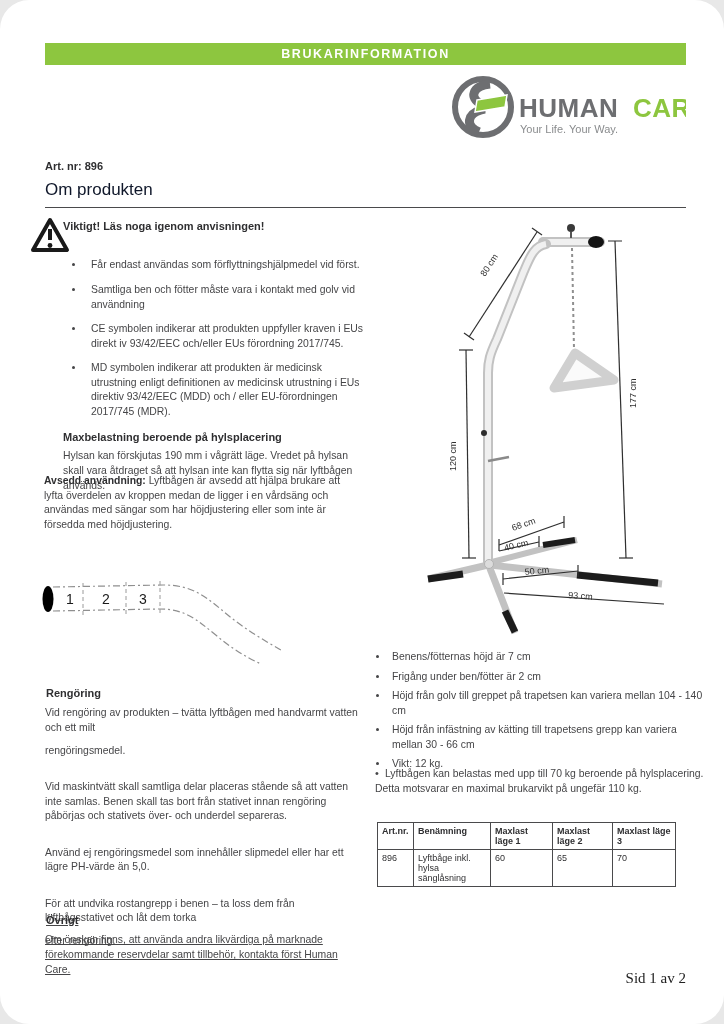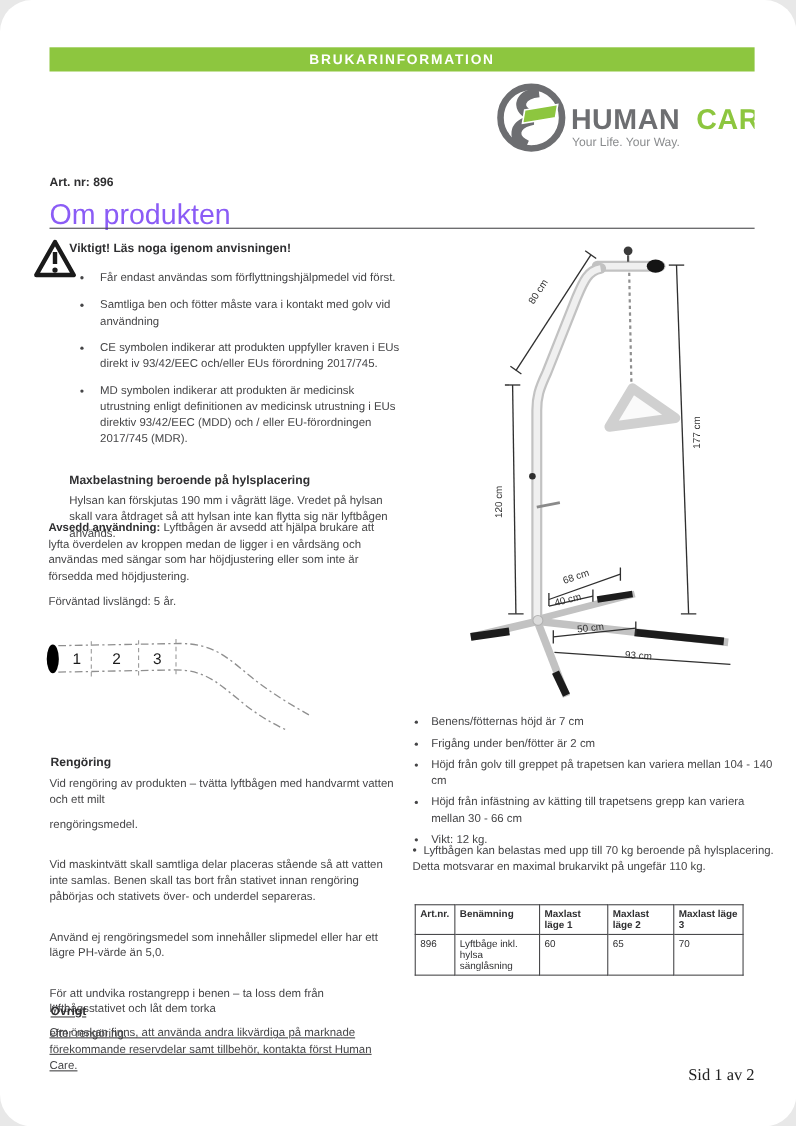--- a/index.html
+++ b/index.html
@@ -5,29 +5,29 @@
   html,body{margin:0;padding:0;background:#e8e8e8;}
   .page{position:relative;width:724px;height:1024px;background:#ffffff;margin:0 auto;
         font-family:"Liberation Sans",sans-serif;color:#434345;overflow:hidden;border-radius:29px;}
   .abs{position:absolute;}
   
   .banner{left:45px;top:43px;width:641px;height:22px;background:#8dc63f;color:#fff;
           font-size:12.5px;font-weight:bold;letter-spacing:1.6px;text-align:center;line-height:22px;}
   .doc-title{left:43px;top:68px;font-size:41px;font-weight:300;color:#3c3c3e;letter-spacing:.5px;}
   .logo{left:450px;top:71px;}
   .artnr{left:45px;top:160px;font-size:11px;font-weight:bold;color:#2f2f31;}
-  .section-title{left:45px;top:180px;font-size:26px;font-weight:400;color:#8b5cf6;}
+  .section-title{left:45px;top:180px;font-size:17px;font-weight:400;color:#0f172a;}
   .rule{left:45px;top:207px;width:641px;height:0;border-top:1.6px solid #4a4a4c;}
   
   .txt{font-size:10.4px;line-height:1.4;color:#454547;}
   .b{font-weight:bold;color:#2f2f31;}
   
   .warn-icon{left:30px;top:217px;}
   .warn{left:63px;top:219px;width:302px;}
-  .warn h4{margin:0 0 12px 0;font-size:11px;color:#2f2f31;}
+  .warn h4{margin:0 0 24px 0;font-size:11px;color:#2f2f31;}
   ul.dots{margin:0;padding:0 0 0 22px;list-style:disc;}
   ul.dots li{margin:0 0 10px 0;padding-left:6px;}
   .maxload{left:63px;top:391px;width:305px;margin-top:39px;}
   .maxload h4{margin:0 0 4px 0;font-size:11px;color:#2f2f31;}
   .intended{left:44px;top:474px;width:318px;}
   .lifespan{left:44px;top:541px;width:318px;}
   .posdiag{left:33px;top:576px;}
   .cleaning{left:45px;top:686px;width:320px;}
   .cleaning h4,.other h4{margin:0 0 5px 1px;font-size:11px;color:#2f2f31;}
   .cleaning p{margin:0 0 8px 0;}
@@ -95,21 +95,20 @@
 
   <div class="abs maxload txt">
     <h4>Maxbelastning beroende på hylsplacering</h4>
     <p style="margin:0">Hylsan kan förskjutas 190 mm i vågrätt läge. Vredet på hylsan skall vara åtdraget så att hylsan inte kan flytta sig när lyftbågen används.</p>
   </div>
 
   <div class="abs intended txt">
     <span class="b">Avsedd användning:</span><span> Lyftbågen är avsedd att hjälpa brukare att lyfta överdelen av kroppen medan de ligger i en vårdsäng och användas med sängar som har höjdjustering eller som inte är försedda med höjdjustering.</span>
   </div>
 
-  <div class="abs lifespan txt">Förväntad livslängd: 5 år.</div>
 
   <div class="abs posdiag">
     <svg width="252" height="95" viewBox="0 0 252 95">
       <ellipse cx="15" cy="23" rx="5.5" ry="13" fill="#000"></ellipse>
       <path d="M20 11 L130 9 C160 9 172 20 196 40 C212 53 232 65 248 74" fill="none" stroke="#8f8f8f" stroke-width="1.2" stroke-dasharray="7 3 2 3"></path>
       <path d="M20 35 L126 33 C152 33 163 43 184 60 C198 72 213 81 228 88" fill="none" stroke="#8f8f8f" stroke-width="1.2" stroke-dasharray="7 3 2 3"></path>
       <line x1="50" y1="7" x2="50" y2="39" stroke="#9a9a9a" stroke-width="1" stroke-dasharray="4 3"></line>
       <line x1="93" y1="6" x2="93" y2="38" stroke="#9a9a9a" stroke-width="1" stroke-dasharray="4 3"></line>
       <line x1="127" y1="5" x2="127" y2="37" stroke="#9a9a9a" stroke-width="1" stroke-dasharray="4 3"></line>
       <text x="33" y="28" font-size="14" fill="#1a1a1a">1</text>

